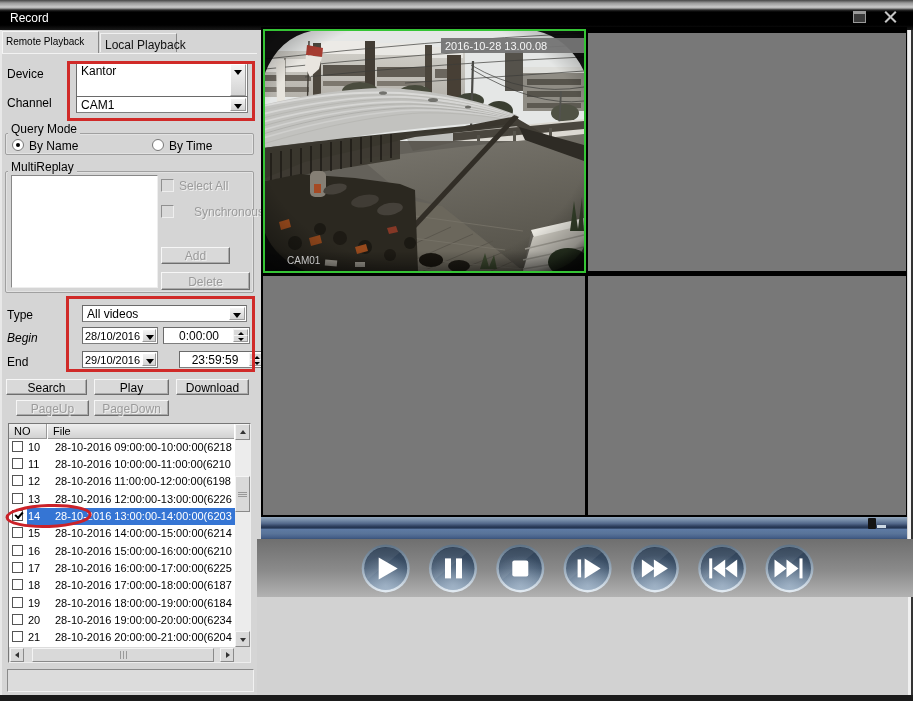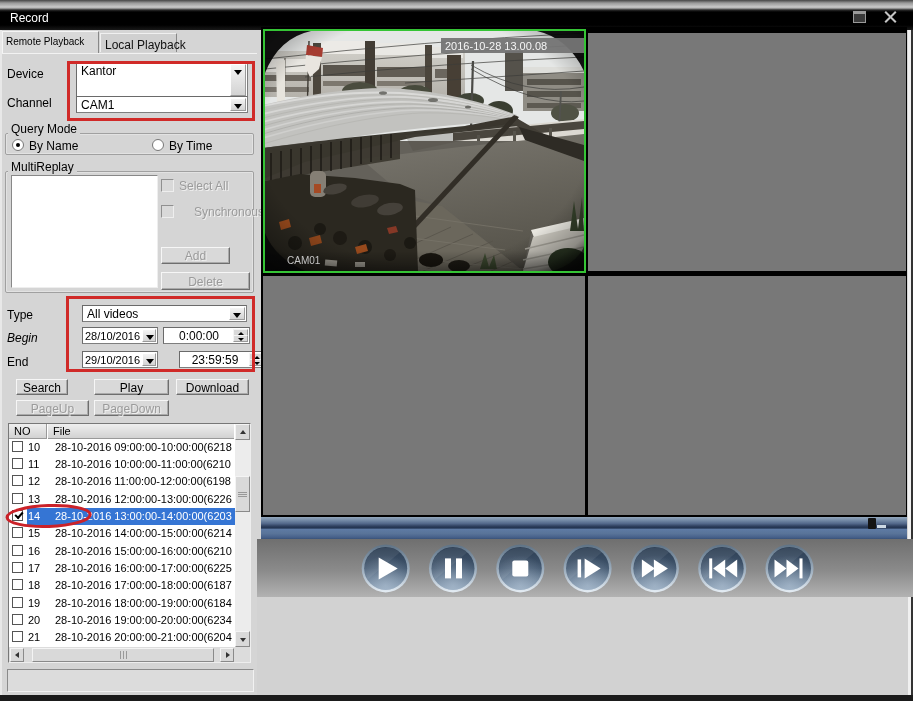--- a/index.html
+++ b/index.html
@@ -125,21 +125,21 @@
         <i class="su"></i>
         <i class="sd"></i>
       </span></div>
   <div class="lbl" style="left:5px;top:325px;">End</div>
   <div class="combo" style="left:80px;top:321px;width:76px;height:17px;padding-left:2px;font-size:11px;padding-top:2px;">29/10/2016<span class="cbtn" style="width:14px;"></span></div>
   <div class="combo" style="left:161px;top:321px;width:87px;height:17px;text-align:center;padding-left:0;padding-right:15px;margin-left:16px;">23:59:59<span class="spin">
         <i class="su"></i>
         <i class="sd"></i>
       </span></div>
 
-  <div class="btn" style="left:14px;top:349px;width:52px;height:16px;padding-top:1px;">Search</div>
+  <div class="btn" style="left:4px;top:349px;width:81px;height:16px;padding-top:1px;">Search</div>
   <div class="btn" style="left:92px;top:349px;width:75px;height:16px;padding-top:1px;">Play</div>
   <div class="btn" style="left:174px;top:349px;width:73px;height:16px;padding-top:1px;">Download</div>
   <div class="btn dis" style="left:14px;top:370px;width:73px;height:16px;padding-top:1px;">PageUp</div>
   <div class="btn dis" style="left:92px;top:370px;width:75px;height:16px;padding-top:1px;">PageDown</div>
 
   <div id="listwrap">
     <div class="hdr" style="left:0;width:38px;">NO</div>
     <div class="hdr" style="left:39px;width:186px;border-right:none;">File</div>
     <div class="row" style="top:15px;">
         <span class="rchk"></span>

